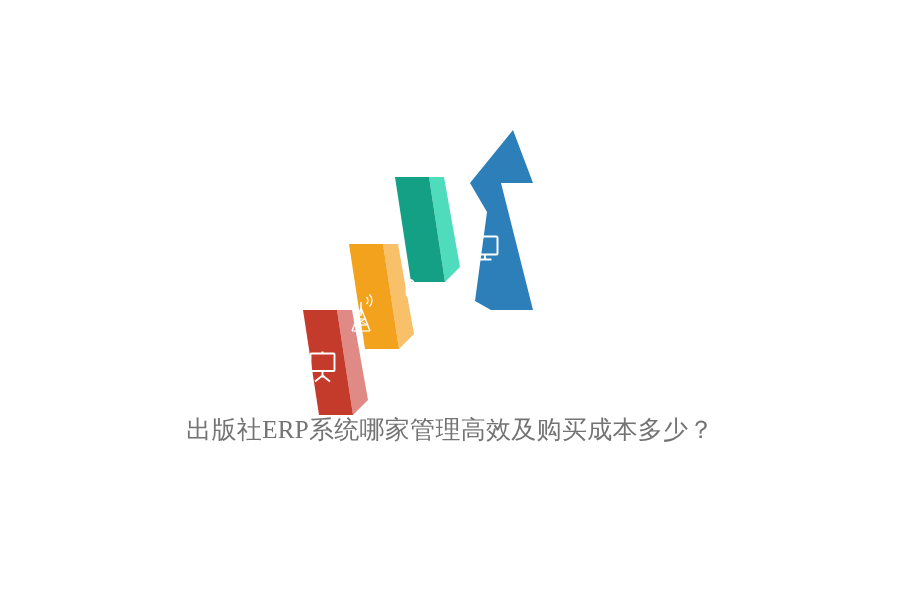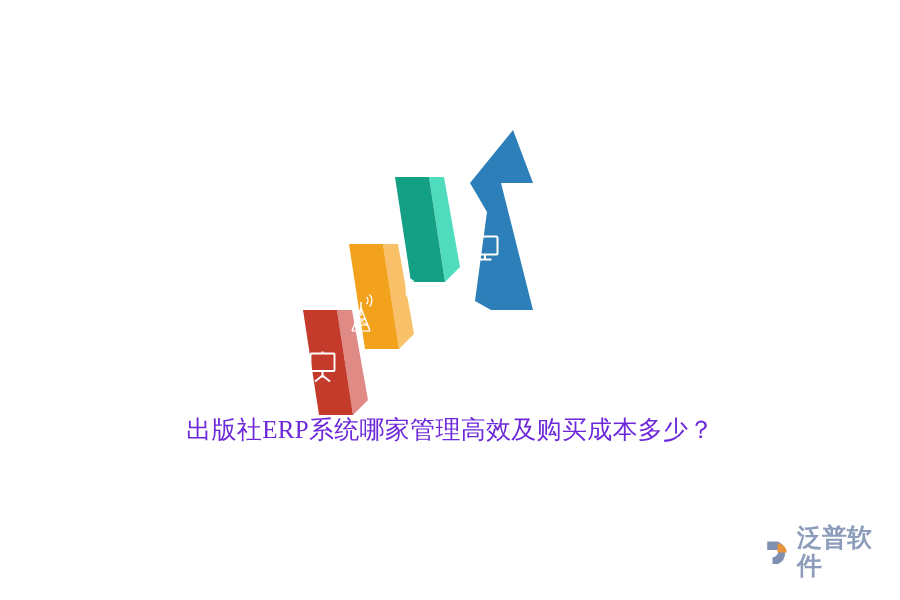--- a/index.html
+++ b/index.html
@@ -34,21 +34,21 @@
   #caption {
     position: absolute;
     left: 0;
     top: 413px;
     width: 900px;
     text-align: center;
     font-family: "Liberation Serif", serif;
     font-size: 25px;
     line-height: 34px;
     letter-spacing: 0.3px;
-    color: #6d28d9;
+    color: #737373;
     white-space: nowrap;
   }
 
   
   #watermark {
     position: absolute;
     right: 8px;
     bottom: 8px;
     width: 132px;
     height: 58px;
@@ -155,21 +155,13 @@
         <line x1="195" y1="136.5" x2="195" y2="141"></line>
         <line x1="188.5" y1="141.5" x2="201.5" y2="141.5"></line>
       </g>
     </g>
   </svg>
 </div>
 
 <div id="caption">出版社ERP系统哪家管理高效及购买成本多少？</div>
 
 <div id="watermark">
-  <div id="watermark-row">
-    <svg id="watermark-mark" viewBox="0 0 30 30" xmlns="http://www.w3.org/2000/svg">
-      <path d="M3.2,4.5 L14,4.5 A12.4,12.4 0 0 1 14,27 L8.5,27 L8.5,20.5
-               A7.2,7.2 0 0 0 14.5,13 L3.2,13 Z" fill="#7e8faf"></path>
-      <path d="M13.5,6.2 A9.6,9.6 0 0 1 22.8,15.5 L13.5,15.5 Z" fill="#e8943a"></path>
-    </svg>
-    <span id="watermark-brand">泛普软件</span>
-  </div>
 </div>
 
 </body></html>

